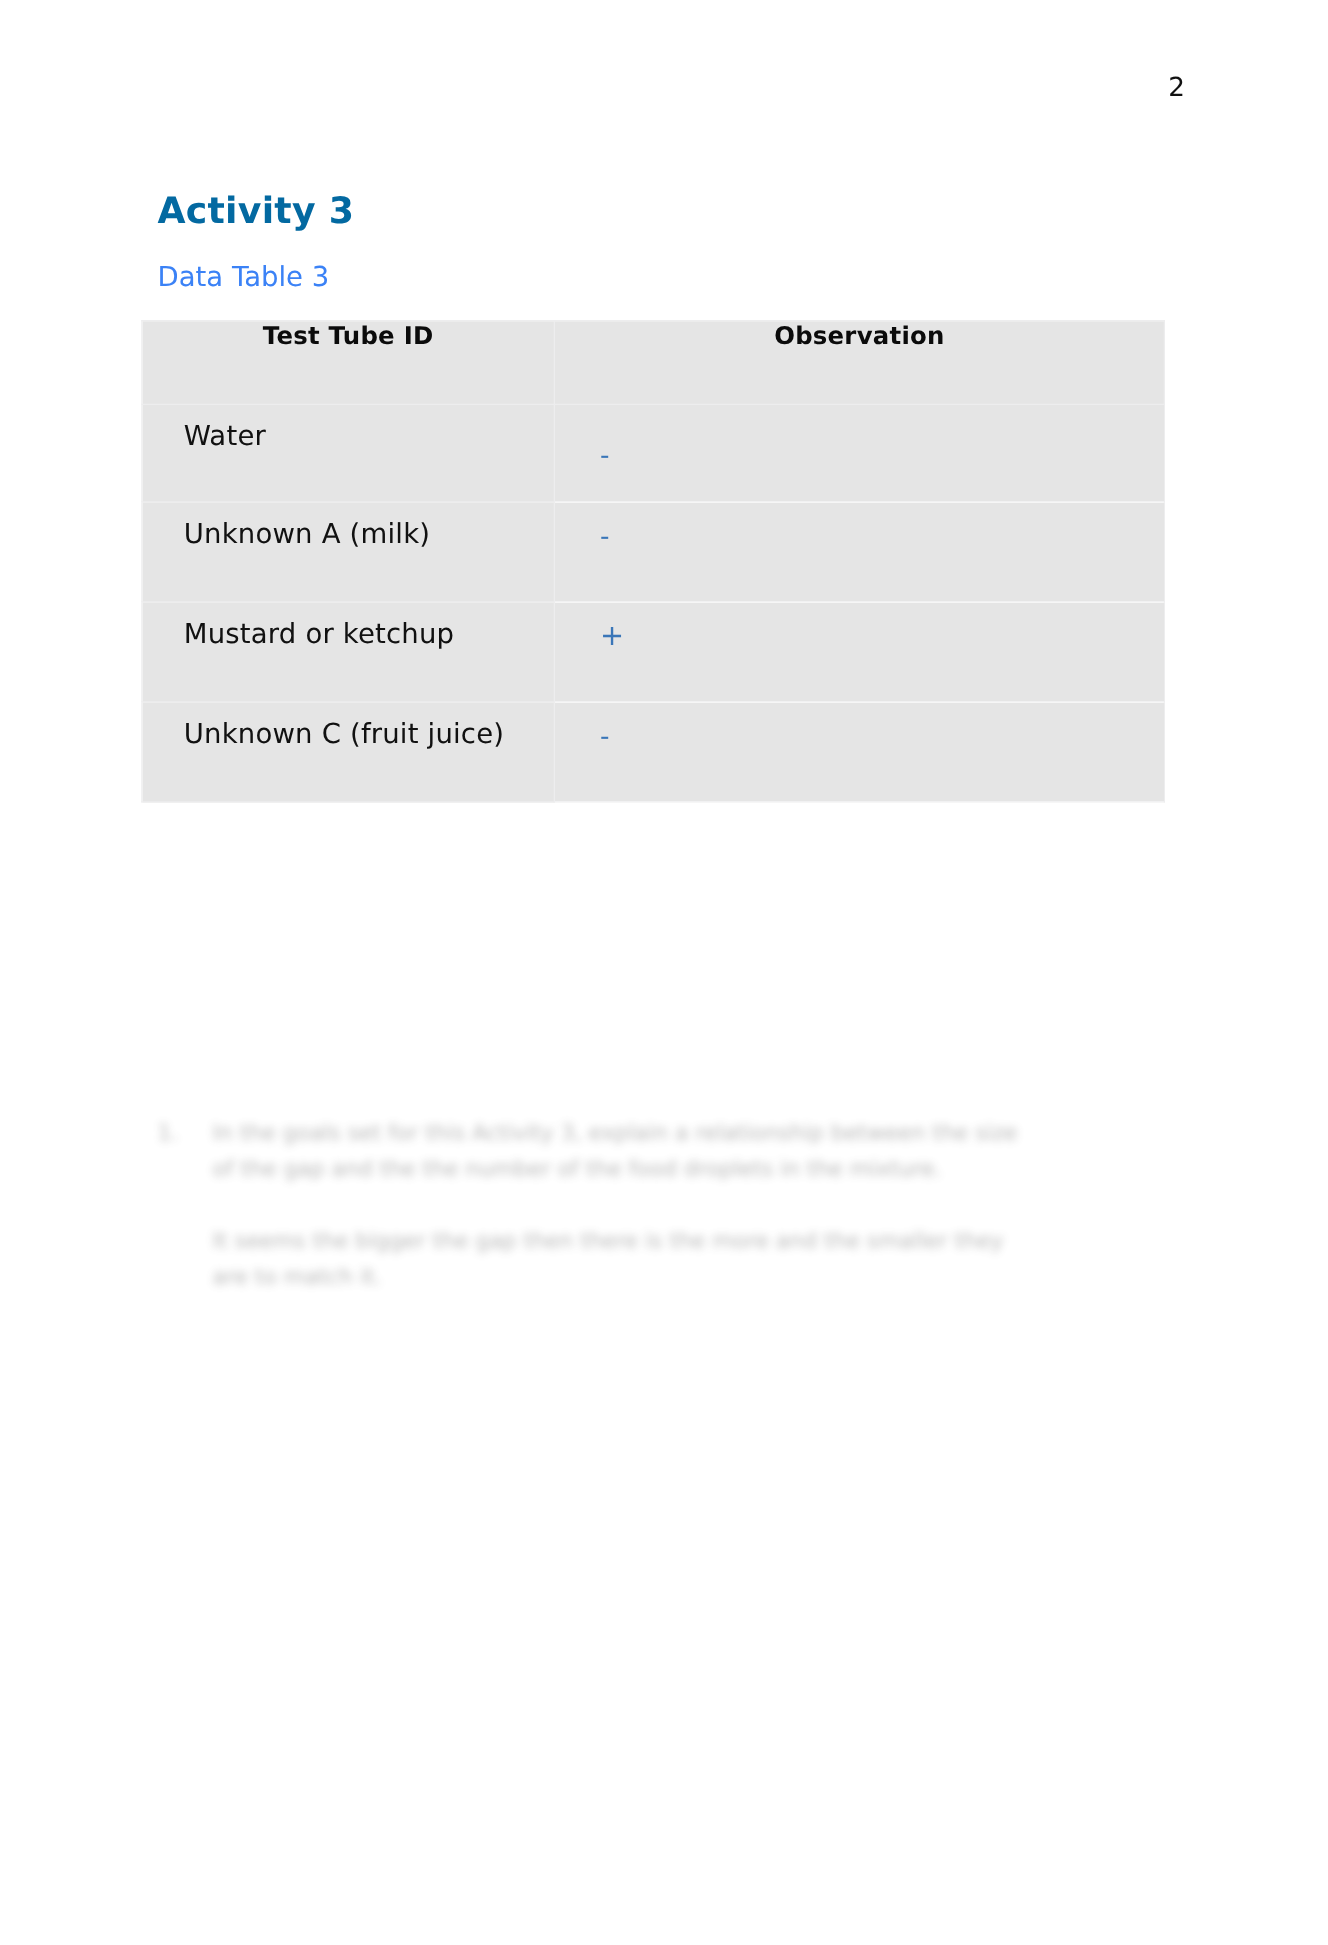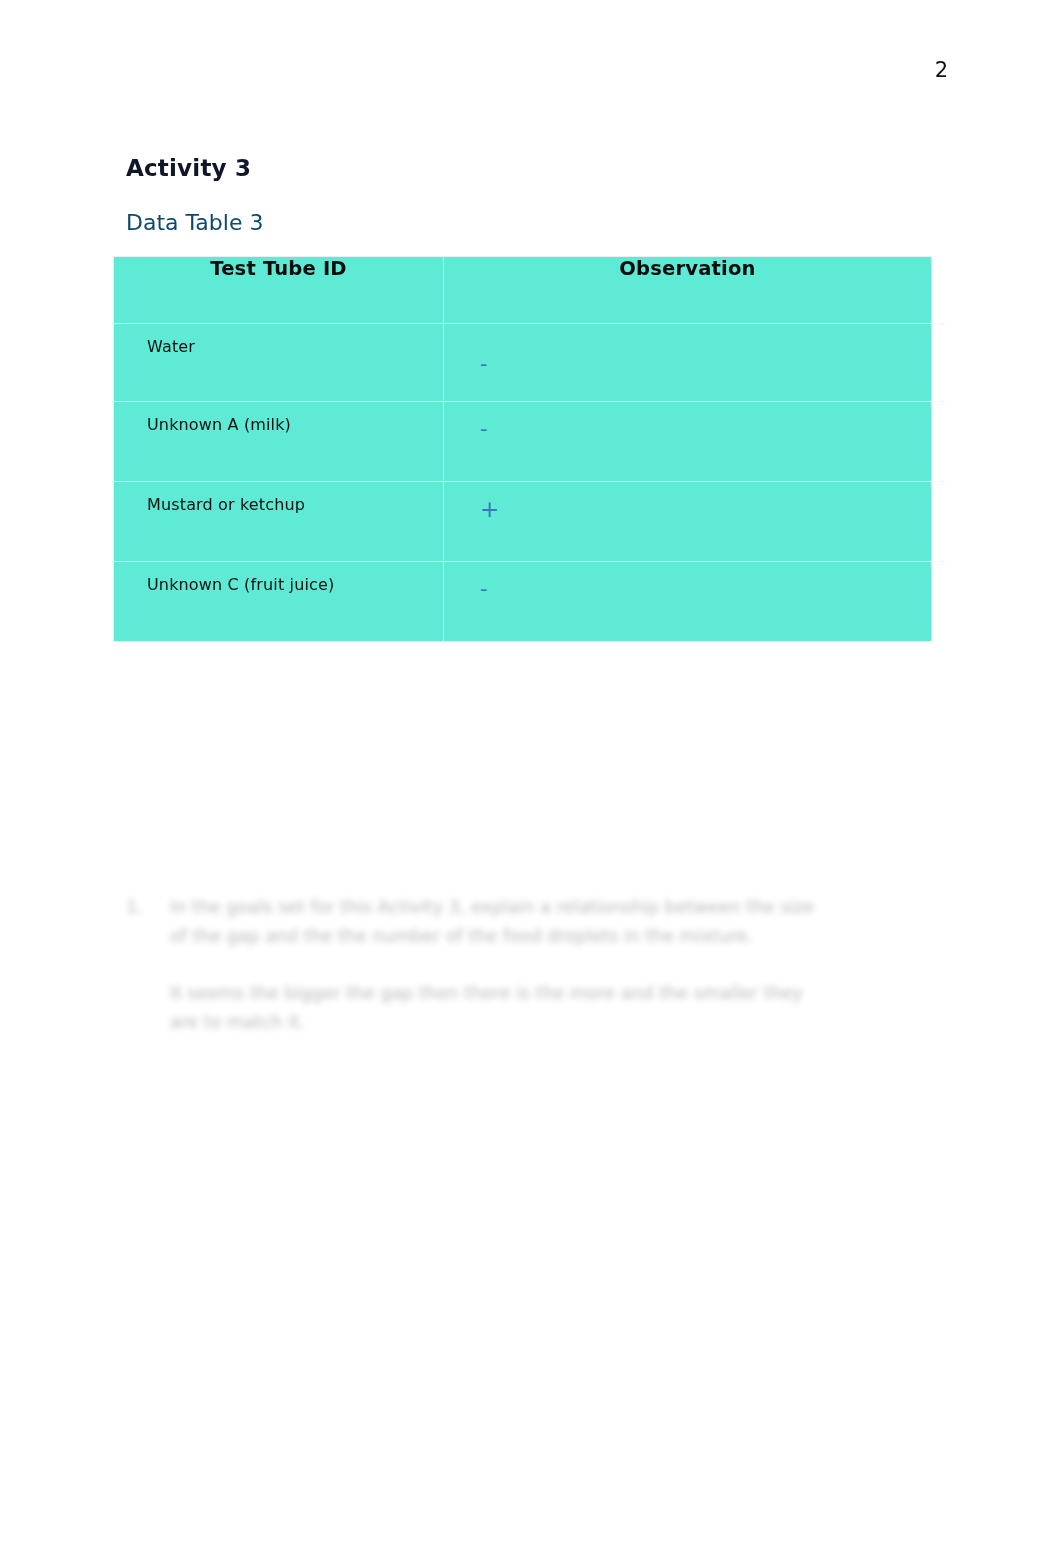--- a/index.html
+++ b/index.html
@@ -32,34 +32,34 @@
     line-height: 26px;
     color: #111111;
     letter-spacing: 0px;
   }
 
   
   .activity-heading {
     position: absolute;
     left: 126px;
     top: 152px;
-    font-size: 23px;
+    font-size: 29px;
     font-weight: bold;
     line-height: 32px;
     letter-spacing: 0.2px;
-    color: #0f172a;
+    color: #0369a1;
   }
   .subheading {
     position: absolute;
     left: 126px;
     top: 207px;
     font-size: 22px;
     font-weight: normal;
     line-height: 32px;
-    color: #0c4a6e;
+    color: #3b82f6;
   }
 
   
   .data-table-wrap {
     position: absolute;
     left: 113px;
     top: 256px;
     width: 818px;
   }
   table.data-table {
@@ -67,41 +67,41 @@
     border-collapse: collapse;
     table-layout: fixed;
     background: #ffffff;
   }
   table.data-table col.c1 { width: 330px; }
   table.data-table col.c2 { width: 488px; }
 
   table.data-table th,
   table.data-table td {
     border: 1px solid #ededee;
-    background: #5eead4;
+    background: #e5e5e5;
     vertical-align: top;
     padding: 0;
     margin-top: 20px;
   }
 
   
   thead th {
     height: 66px;
     text-align: center;
     vertical-align: middle;
     font-size: 19.5px;
     font-weight: bold;
     letter-spacing: 0.2px;
     color: #0b0b0b;
     border-top: 1px solid #efefef;
   }
 
   
   tbody tr td.id-cell {
-    font-size: 16px;
+    font-size: 22px;
     font-weight: normal;
     color: #111111;
     padding: 13px 0 0 33px;
     letter-spacing: 0.15px;
   }
   tbody tr td.obs-cell {
     padding: 0;
     position: relative;
   }
   .obs-mark {

